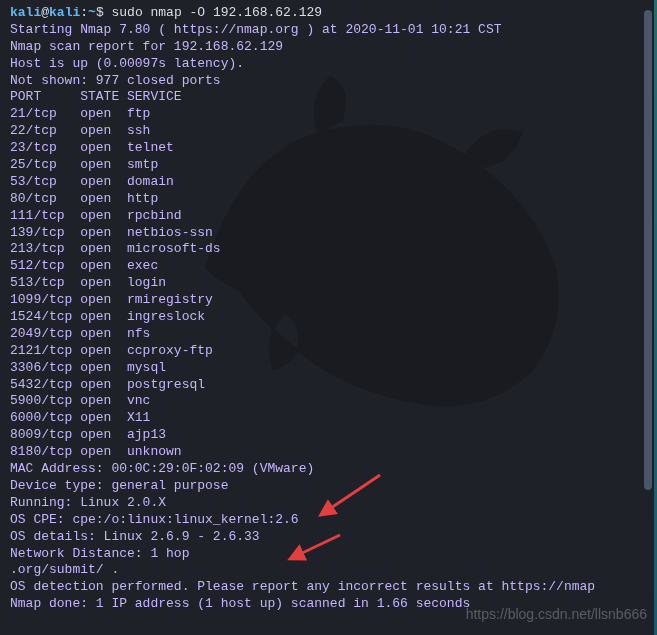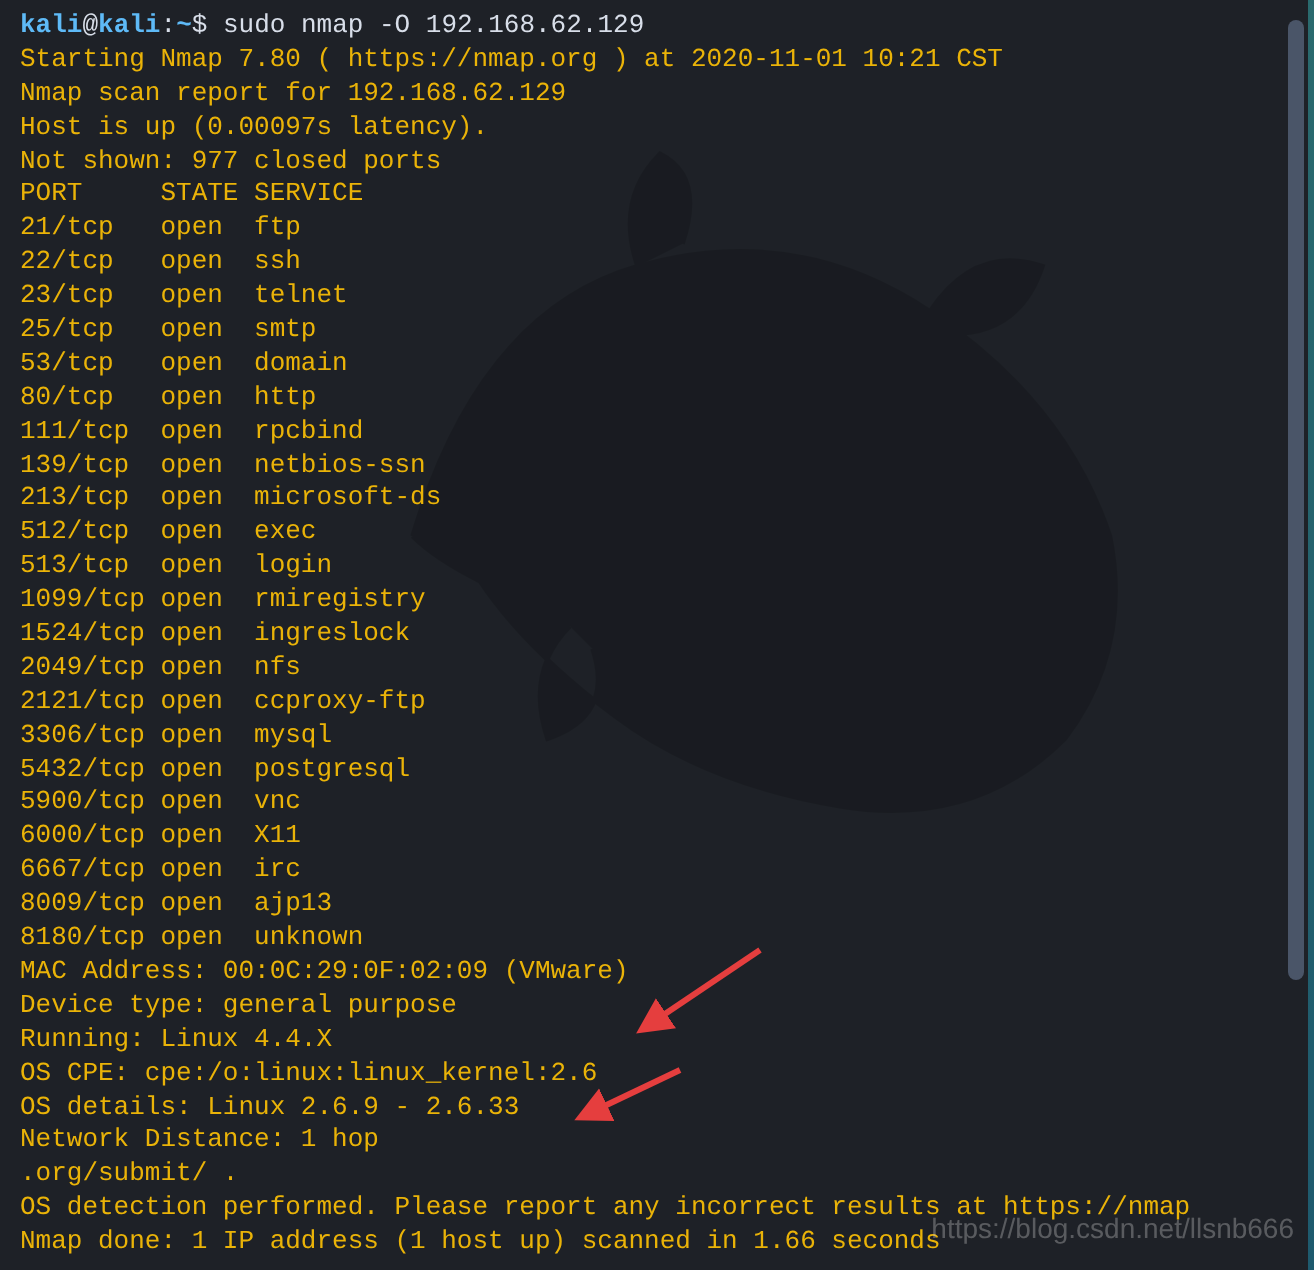--- a/index.html
+++ b/index.html
@@ -44,21 +44,21 @@
       color: #5ebaf7;
       font-weight: bold;
     }
     .prompt-dollar {
       color: #d8dee9;
     }
     .cmd {
       color: #d8dee9;
     }
     .output {
-      color: #eab308;
+      color: #c4b5fd;
     }
     .scrollbar {
       position: absolute;
       right: 5px;
       top: 0;
       width: 10px;
       height: 100%;
       z-index: 5;
     }
     .scrollbar-thumb {
@@ -139,26 +139,25 @@
   <div class="line output">512/tcp  open  exec</div>
   <div class="line output">513/tcp  open  login</div>
   <div class="line output">1099/tcp open  rmiregistry</div>
   <div class="line output">1524/tcp open  ingreslock</div>
   <div class="line output">2049/tcp open  nfs</div>
   <div class="line output">2121/tcp open  ccproxy-ftp</div>
   <div class="line output">3306/tcp open  mysql</div>
   <div class="line output">5432/tcp open  postgresql</div>
   <div class="line output">5900/tcp open  vnc</div>
   <div class="line output">6000/tcp open  X11</div>
-  <div class="line output">6667/tcp open  irc</div>
   <div class="line output">8009/tcp open  ajp13</div>
   <div class="line output">8180/tcp open  unknown</div>
   <div class="line output">MAC Address: 00:0C:29:0F:02:09 (VMware)</div>
   <div class="line output">Device type: general purpose</div>
-  <div class="line output">Running: Linux 4.4.X</div>
+  <div class="line output">Running: Linux 2.0.X</div>
   <div class="line output">OS CPE: cpe:/o:linux:linux_kernel:2.6</div>
   <div class="line output">OS details: Linux 2.6.9 - 2.6.33</div>
   <div class="line output">Network Distance: 1 hop</div>
   <div class="line output"></div>
   <div class="line output">.org/submit/ .</div>
   <div class="line output">OS detection performed. Please report any incorrect results at https://nmap</div>
   <div class="line output">Nmap done: 1 IP address (1 host up) scanned in 1.66 seconds</div>
 
 </div>
 

